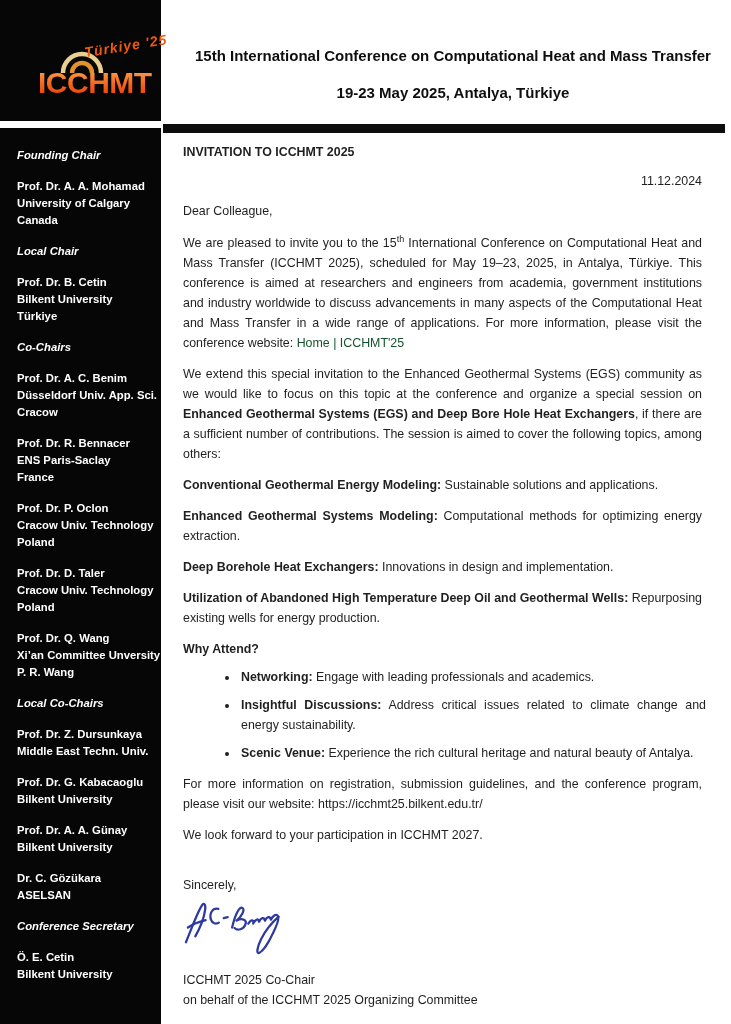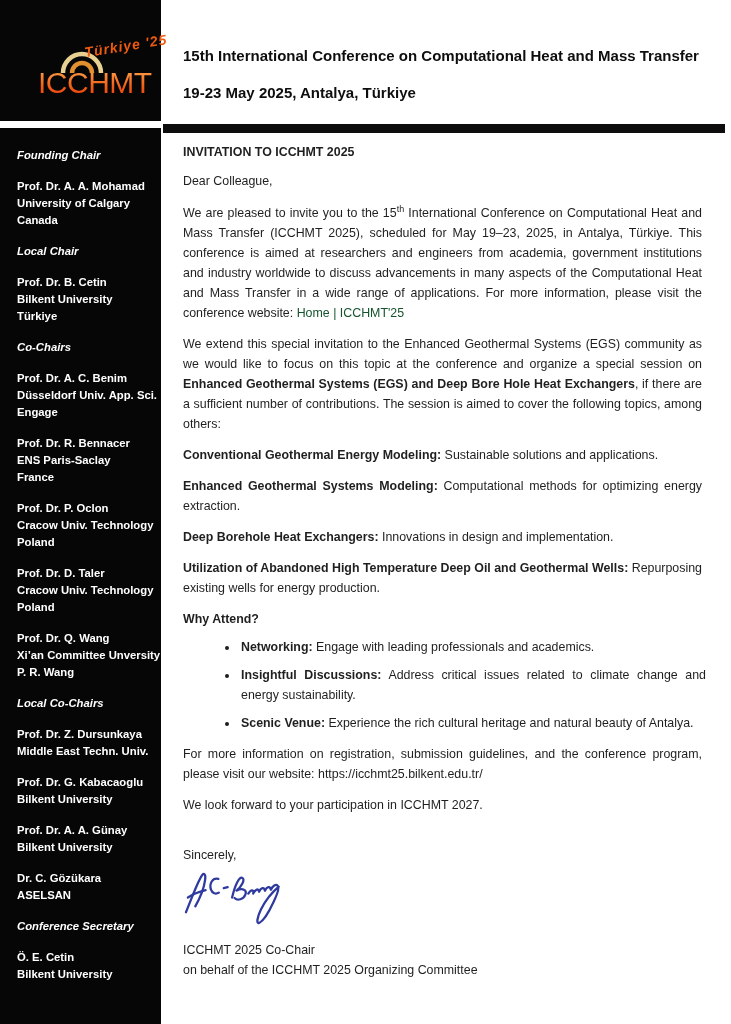--- a/index.html
+++ b/index.html
@@ -5,25 +5,25 @@
   html,body{margin:0;padding:0;background:#ffffff;}
   .page{position:relative;width:731px;height:1024px;background:#fff;overflow:hidden;
         font-family:"Liberation Sans",sans-serif;color:#1f1f1f;}
 
   
   .logo-box{position:absolute;left:0;top:0;width:161px;height:121px;background:#060606;}
   .logo-arch{position:absolute;left:58px;top:47px;}
   .logo-tagline{position:absolute;left:84px;top:38px;width:80px;
 Interactive      font-family:"DejaVu Serif",serif;font-style:italic;font-weight:bold;
       font-size:14px;color:#ee5a10;transform:rotate(-9deg);letter-spacing:1px;white-space:nowrap;}
-  .logo-wordmark{position:absolute;left:38px;top:66px;font-size:30px;font-weight:normal;letter-spacing:-.5px;
+  .logo-wordmark{position:absolute;left:38px;top:66px;font-size:30px;font-weight:bold;letter-spacing:-.5px;
       background:linear-gradient(180deg,#ffb054 0%,#f4641a 55%,#e93506 100%);
       -webkit-background-clip:text;background-clip:text;color:transparent;-webkit-text-fill-color:transparent;}
   .header-titles{position:absolute;left:183px;top:47px;width:540px;}
-  .header-title{font-size:15px;font-weight:bold;color:#0e0e0e;margin:0 0 19px 0;line-height:18px;}
+  .header-title{font-size:15px;font-weight:bold;color:#0e0e0e;margin:0 0 19px 0;line-height:18px;text-align:center;}
   .header-rule{position:absolute;left:163px;top:124px;width:562px;height:9px;background:#0d0d0d;}
 
   
   .sidebar{position:absolute;left:0;top:128px;width:161px;height:896px;background:#060606;
       color:#ffffff;box-sizing:border-box;padding:19px 0 10px 17px;overflow:hidden;}
   .sb-sec-heading{font-size:11.3px;font-weight:bold;font-style:italic;margin:0 0 15px 0;line-height:16px;}
   .sb-entry{margin:0 0 14px 0;}
   .sb-line{font-size:11.3px;font-weight:bold;line-height:17px;white-space:nowrap;}
 
   
@@ -76,21 +76,21 @@
     <div class="sb-entry">
       <div class="sb-line">Prof. Dr. B. Cetin</div>
       <div class="sb-line">Bilkent University</div>
       <div class="sb-line">Türkiye</div>
     </div>
 
     <div class="sb-sec-heading">Co-Chairs</div>
     <div class="sb-entry">
       <div class="sb-line">Prof. Dr. A. C. Benim</div>
       <div class="sb-line">Düsseldorf Univ. App. Sci.</div>
-      <div class="sb-line">Engage</div>
+      <div class="sb-line">Cracow</div>
     </div>
     <div class="sb-entry">
       <div class="sb-line">Prof. Dr. R. Bennacer</div>
       <div class="sb-line">ENS Paris-Saclay</div>
       <div class="sb-line">France</div>
     </div>
     <div class="sb-entry">
       <div class="sb-line">Prof. Dr. P. Oclon</div>
       <div class="sb-line">Cracow Univ. Technology</div>
       <div class="sb-line">Poland</div>
@@ -128,20 +128,21 @@
     <div class="sb-entry">
       <div class="sb-line">Ö. E. Cetin</div>
       <div class="sb-line">Bilkent University</div>
     </div>
   </div>
 
   <div class="main">
 
     <p class="subject">INVITATION TO ICCHMT 2025</p>
 
+    <p class="date">11.12.2024</p>
 
     <p class="salutation">Dear Colleague,</p>
 
     <p class="just"><span>We are pleased to invite you to the 15</span><sup>th</sup><span> International Conference on Computational Heat and Mass Transfer (ICCHMT 2025), scheduled for May 19–23, 2025, in Antalya, Türkiye. This conference is aimed at researchers and engineers from academia, government institutions and industry worldwide to discuss advancements in many aspects of the Computational Heat and Mass Transfer in a wide range of applications. For more information, please visit the conference website:  </span><a class="weblink">Home | ICCHMT'25</a></p>
 
     <p class="just"><span>We extend this special invitation to the Enhanced Geothermal Systems (EGS) community as we would like to focus on this topic at the conference and organize a special session on </span><b>Enhanced Geothermal Systems (EGS) and Deep Bore Hole Heat Exchangers</b><span>, if there are a sufficient number of contributions. The session is aimed to cover the following topics, among others:</span></p>
 
     <p class="just"><b>Conventional Geothermal Energy Modeling:</b><span> Sustainable solutions and applications.</span></p>
 
     <p class="just"><b>Enhanced Geothermal Systems Modeling:</b><span> Computational methods for optimizing energy extraction.</span></p>

